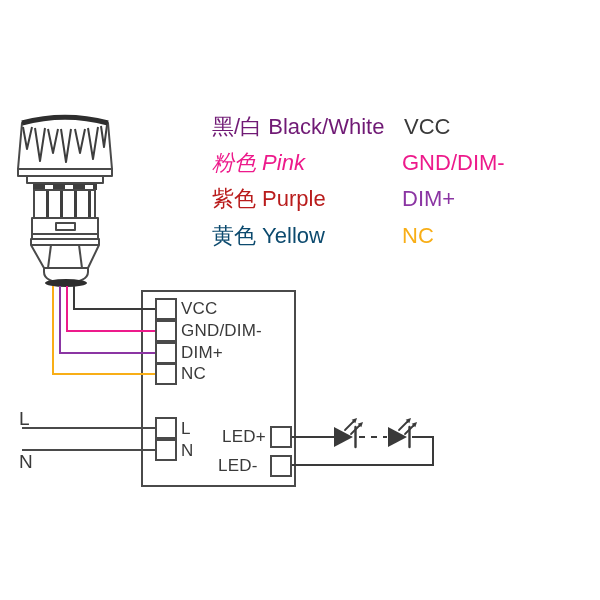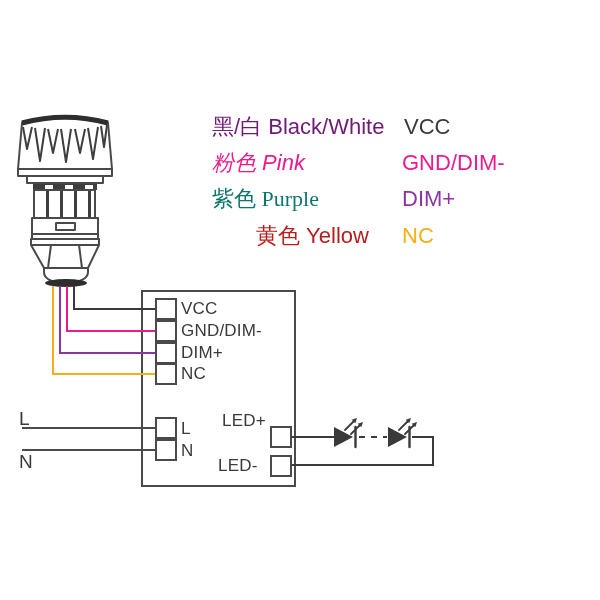--- a/index.html
+++ b/index.html
@@ -95,31 +95,31 @@
     </g>
   </svg>
 
   <div>
     <span class="lbl legend-wire" style="left: 212px; top: 114px; color: #701a75;">黑/白 Black/White</span>
     <span class="lbl legend-signal" style="left: 404px; top: 114px; color: rgb(58, 58, 58);">VCC</span>
 
     <span class="lbl legend-wire" style="left: 212px; top: 150px; color: rgb(237, 26, 139); font-style: italic;">粉色 Pink</span>
     <span class="lbl legend-signal" style="left: 402px; top: 150px; color: rgb(237, 26, 139);">GND/DIM-</span>
 
-    <span class="lbl legend-wire" style="left: 212px; top: 186px; color: #0f766e; font-family: Liberation Serif, serif;">紫色 Purple</span>
+    <span class="lbl legend-wire" style="left: 212px; top: 186px; color: #b91c1c;">紫色 Purple</span>
     <span class="lbl legend-signal" style="left: 402px; top: 186px; color: rgb(139, 53, 163);">DIM+</span>
 
-    <span class="lbl legend-wire" style="left: 212px; top: 223px; color: #b91c1c; margin-left: 44px;">黄色 Yellow</span>
+    <span class="lbl legend-wire" style="left: 212px; top: 223px; color: #0c4a6e;">黄色 Yellow</span>
     <span class="lbl legend-signal" style="left: 402px; top: 223px; color: rgb(248, 174, 23);">NC</span>
   </div>
 
   <span class="lbl term" style="left:181px;top:299px;">VCC</span>
   <span class="lbl term" style="left:181px;top:321px;">GND/DIM-</span>
   <span class="lbl term" style="left:181px;top:343px;">DIM+</span>
   <span class="lbl term" style="left:181px;top:364px;">NC</span>
   <span class="lbl term" style="left:181px;top:419px;">L</span>
   <span class="lbl term" style="left:181px;top:441px;">N</span>
-  <span class="lbl term" style="left:222px;top:411px;">LED+</span>
+  <span class="lbl term" style="left:222px;top:427px;">LED+</span>
   <span class="lbl term" style="left:218px;top:456px;">LED-</span>
 
   <span class="lbl mains" style="left:19px;top:408px;">L</span>
   <span class="lbl mains" style="left:19px;top:451px;">N</span>
 </div>
 
 </body></html>

